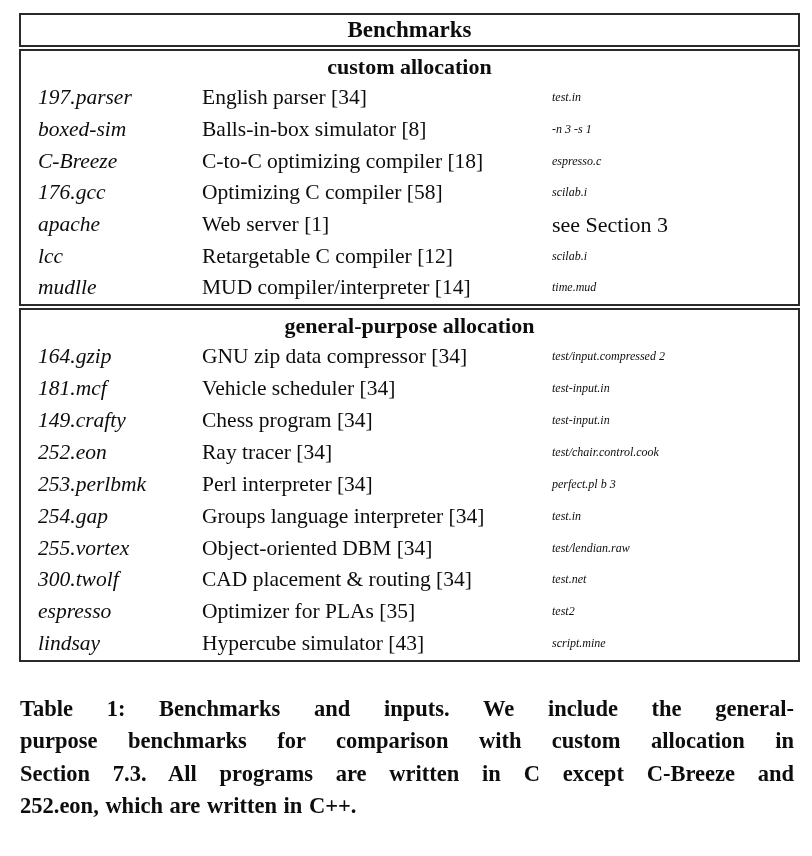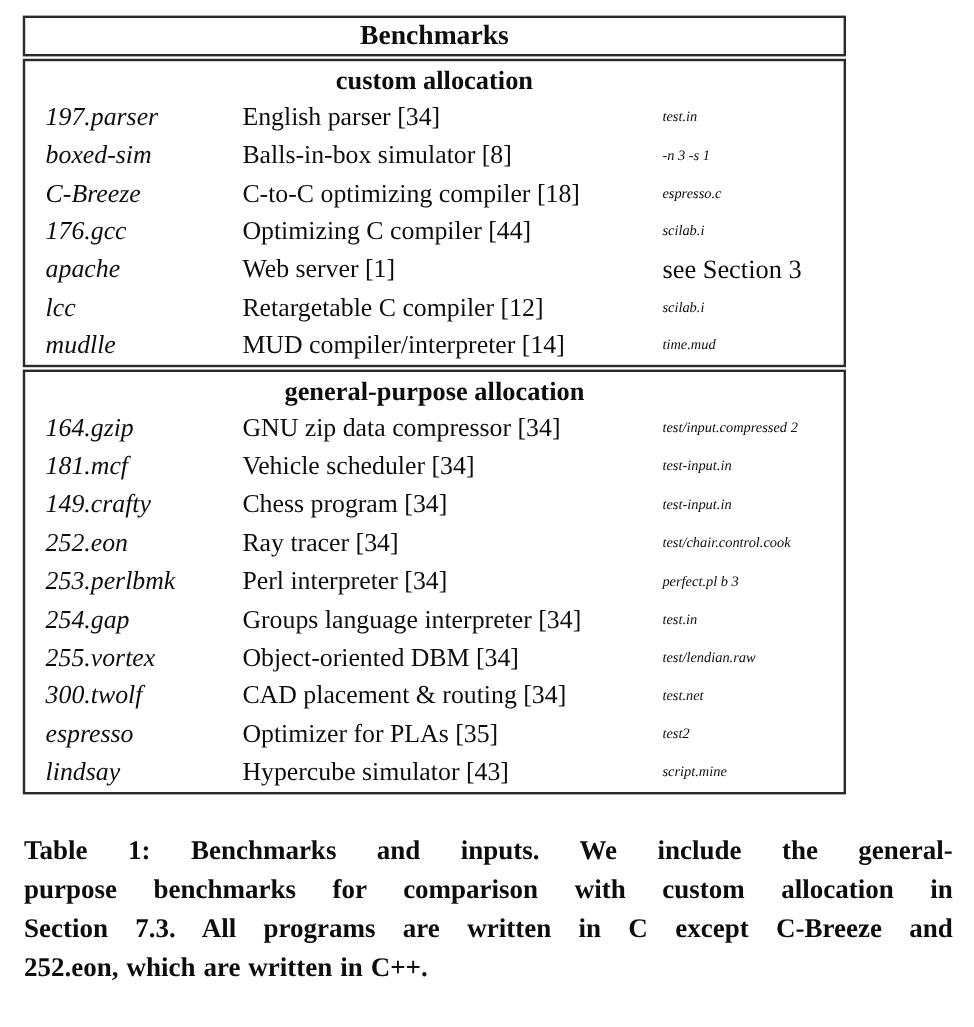--- a/index.html
+++ b/index.html
@@ -14,21 +14,21 @@
     color: #0d0d0d;
     overflow: hidden;
   }
   .page {
     box-sizing: border-box;
     width: 812px;
     height: 856px;
     padding: 13px 12px 0 19px;
   }
   .bench-table {
-    width: 686px;
+    width: 781px;
     display: flex;
     flex-direction: column;
     gap: 2px;
     font-family: Liberation Serif, serif;
   }
   .tbox {
     box-sizing: border-box;
     border: 2px solid #2a2a2a;
     background: #ffffff;
   }
@@ -107,21 +107,21 @@
         <span class="bdesc">Balls-in-box simulator [8]</span>
         <span class="binput">-n 3 -s 1</span>
       </div>
       <div class="row">
         <span class="bname">C-Breeze</span>
         <span class="bdesc">C-to-C optimizing compiler [18]</span>
         <span class="binput">espresso.c</span>
       </div>
       <div class="row">
         <span class="bname">176.gcc</span>
-        <span class="bdesc">Optimizing C compiler [44]</span>
+        <span class="bdesc">Optimizing C compiler [58]</span>
         <span class="binput">scilab.i</span>
       </div>
       <div class="row">
         <span class="bname">apache</span>
         <span class="bdesc">Web server [1]</span>
         <span class="binput roman">see Section 3</span>
       </div>
       <div class="row">
         <span class="bname">lcc</span>
         <span class="bdesc">Retargetable C compiler [12]</span>

